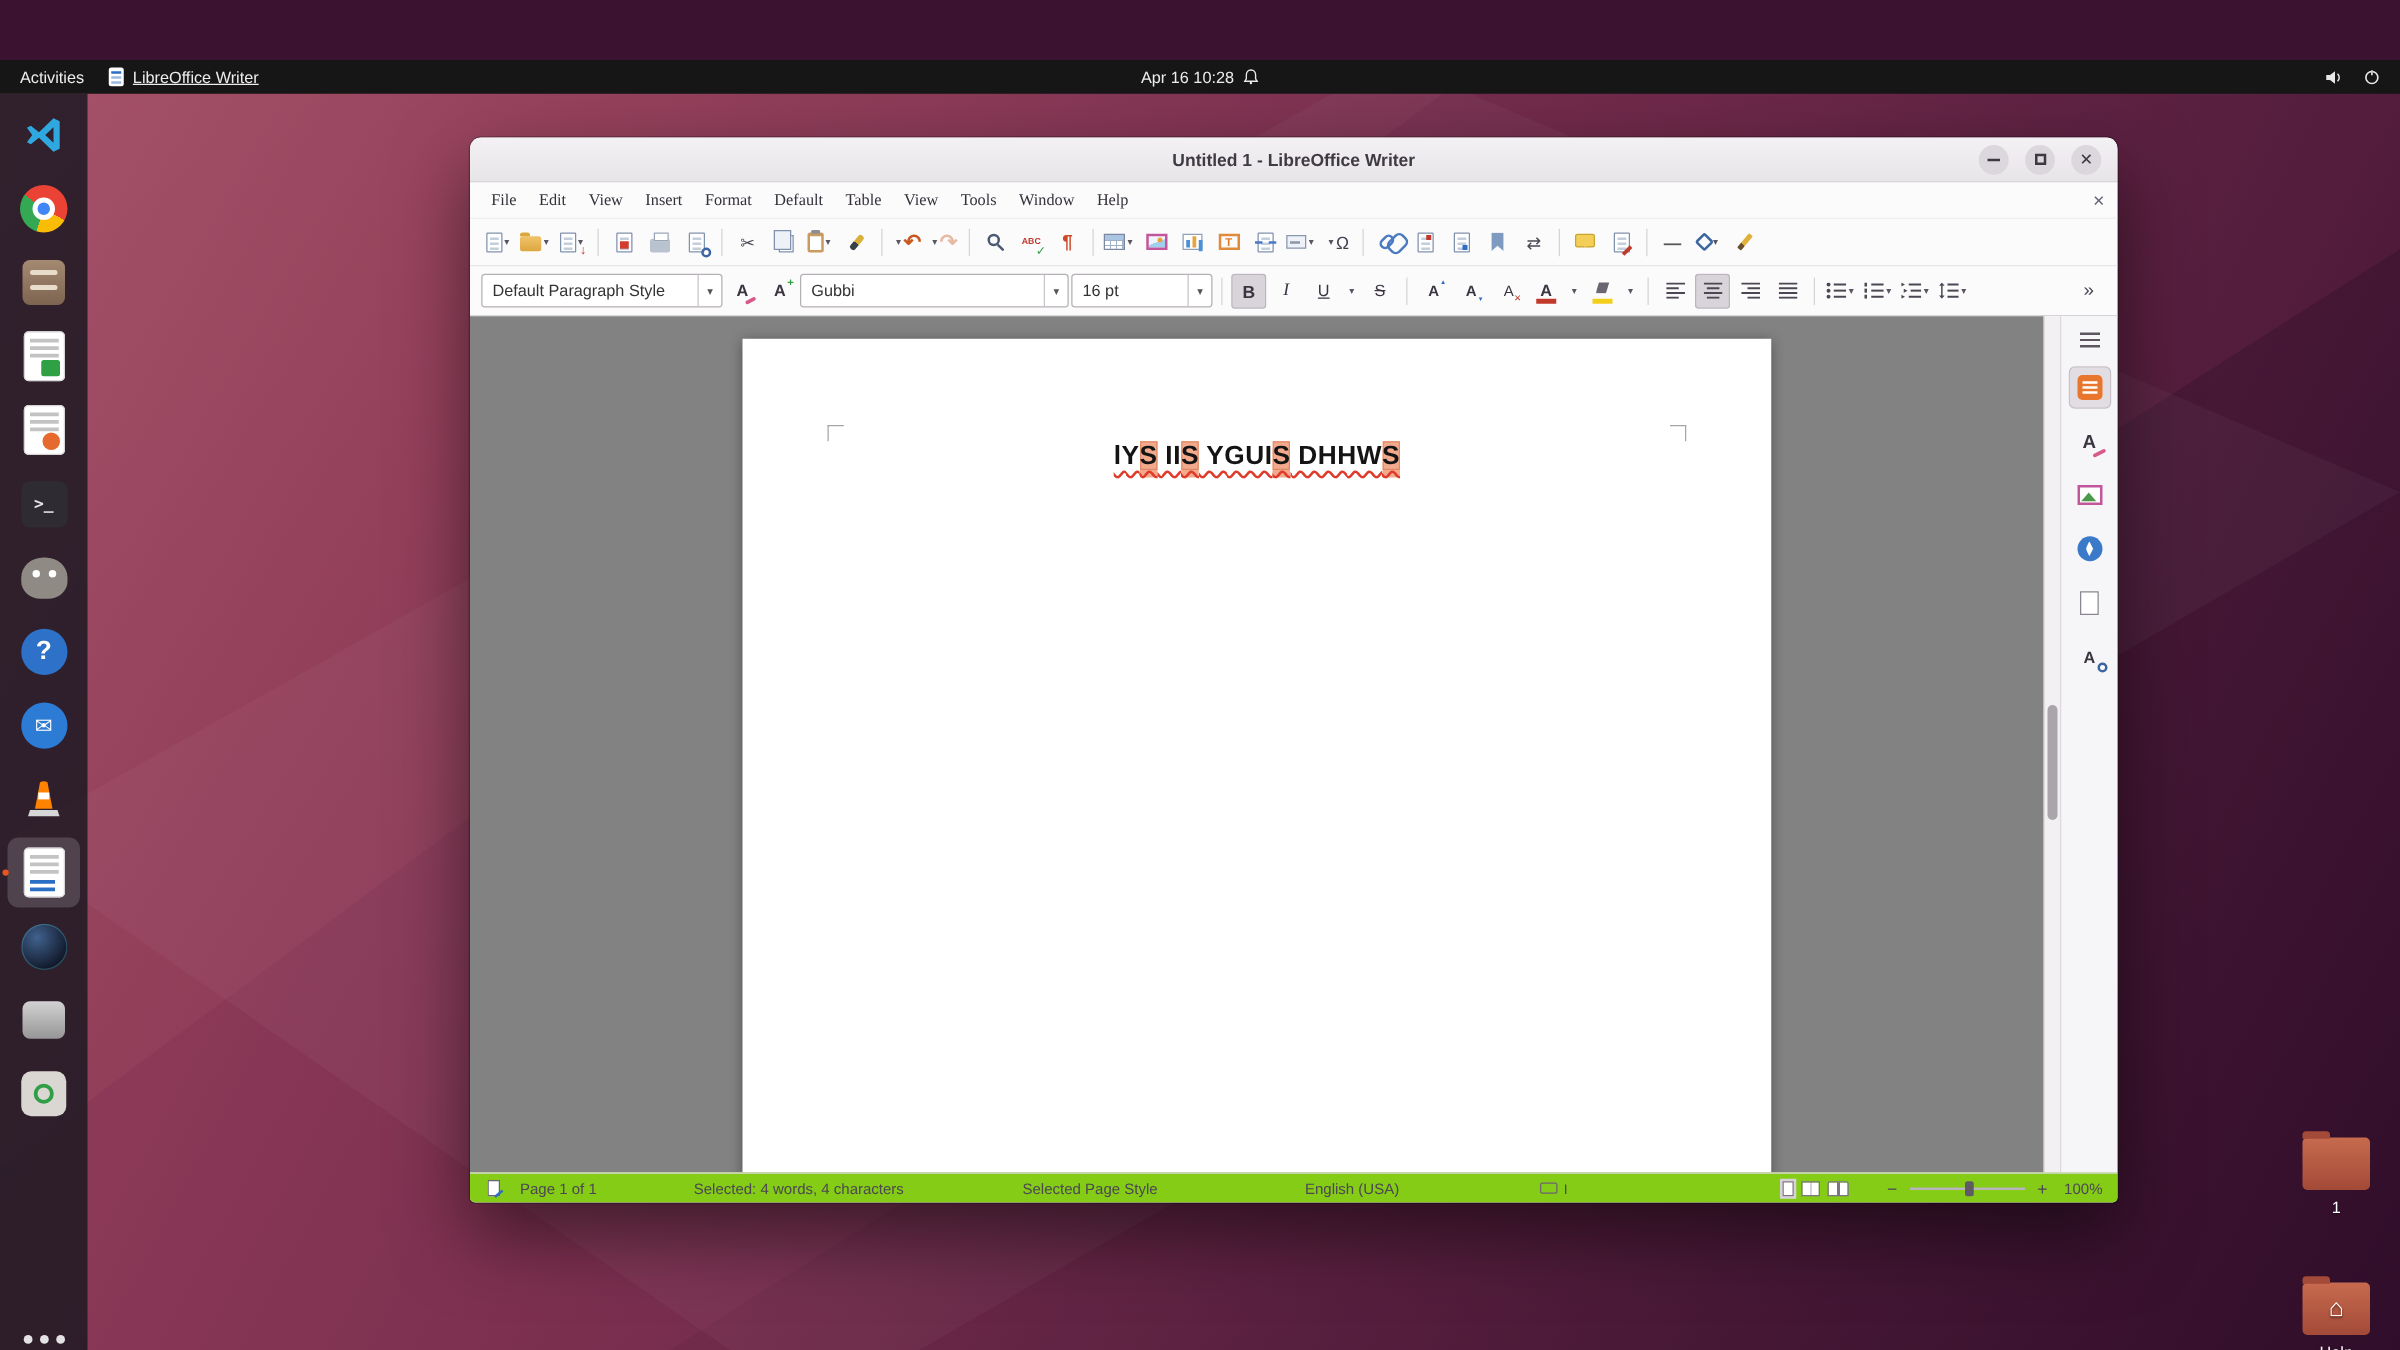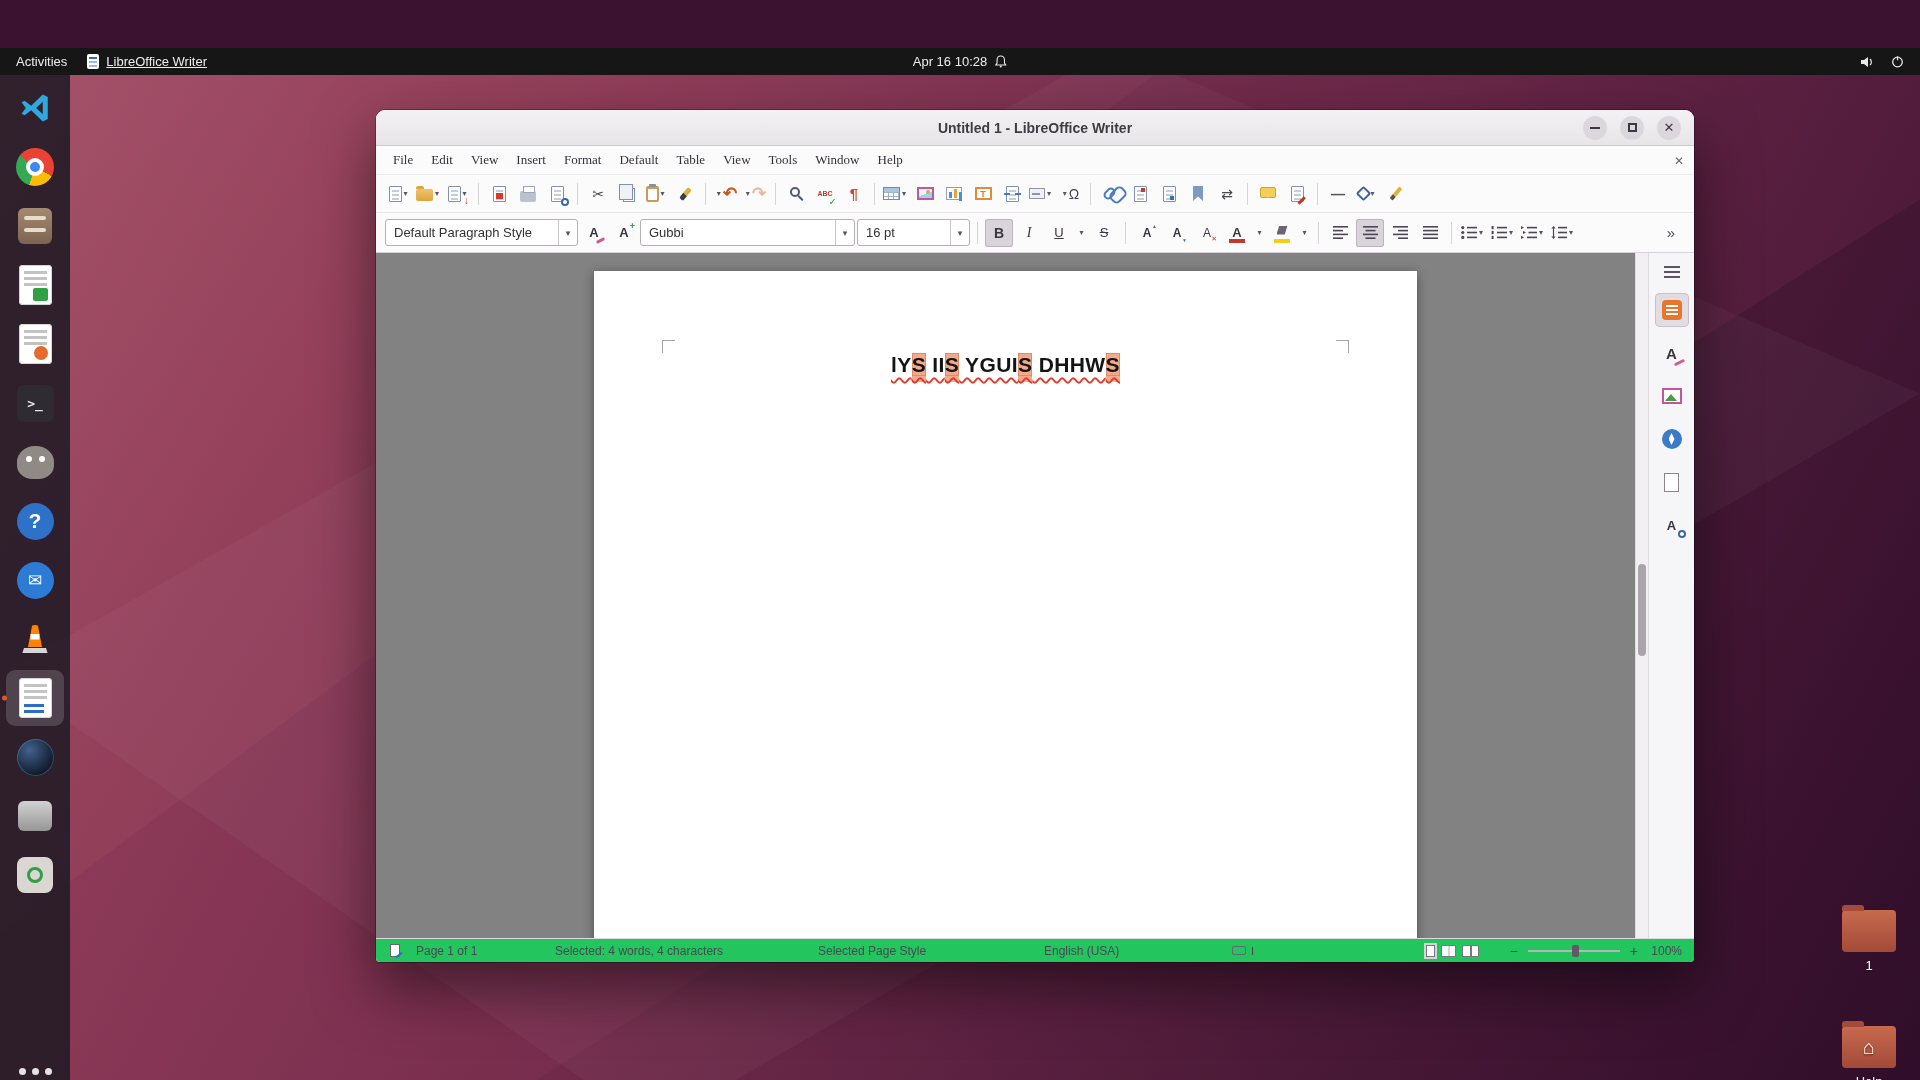--- a/index.html
+++ b/index.html
@@ -215,21 +215,21 @@
 .i-gallery::after { content:""; position:absolute; left:1px; bottom:1px; border-left:6px solid transparent;
   border-right:6px solid transparent; border-bottom:7px solid #4a9a4a; }
 .i-nav { width:20px; height:20px; border-radius:50%; background:#3a7ac8; position:relative; }
 .i-nav::after { content:""; position:absolute; left:7px; top:4px; width:6px; height:12px; background:#fff;
   clip-path:polygon(50% 0,100% 50%,50% 100%,0 50%); }
 .i-pagebig { width:15px; height:19px; background:#fff; border:1px solid #8a8590; }
 .i-inspect::after { content:"A"; font:bold 13px "Liberation Sans",sans-serif; color:#3a3540; }
 .i-inspect .i-magsm { right:3px; bottom:4px; }
 
 
-.statusbar { height:24px; flex:0 0 24px; background:#22c55e; border-top:1px solid #dcd8dc; position:relative;
+.statusbar { height:24px; flex:0 0 24px; background:#84cc16; border-top:1px solid #dcd8dc; position:relative;
   font-size:12px; color:#4c4752; }
 .sb-item { position:absolute; top:0; height:100%; display:flex; align-items:center; gap:5px; white-space:nowrap; }
 .sb-doc { width:10px; height:13px; border:1px solid #6a6570; background:#fff; position:relative; }
 .sb-doc::after { content:""; position:absolute; right:-4px; bottom:0; width:8px; height:2px; background:#2f6ec4; transform:rotate(-40deg); }
 .sb-box { width:14px; height:9px; border:1px solid #6a6570; border-radius:2px; }
 .sb-ibeam::after { content:"I"; font-size:11px; }
 .vi { border:1px solid #7a7580; background:#fff; }
 .vi1 { width:9px; height:12px; }
 .vi2 { width:15px; height:12px; background:linear-gradient(90deg,#fff 0 6px,#d8d3d9 6px 8px,#fff 8px); }
 .vi3 { width:17px; height:12px; border-radius:2px 2px 0 0; background:linear-gradient(90deg,#fff 0 7px,#7a7580 7px 9px,#fff 9px); }

